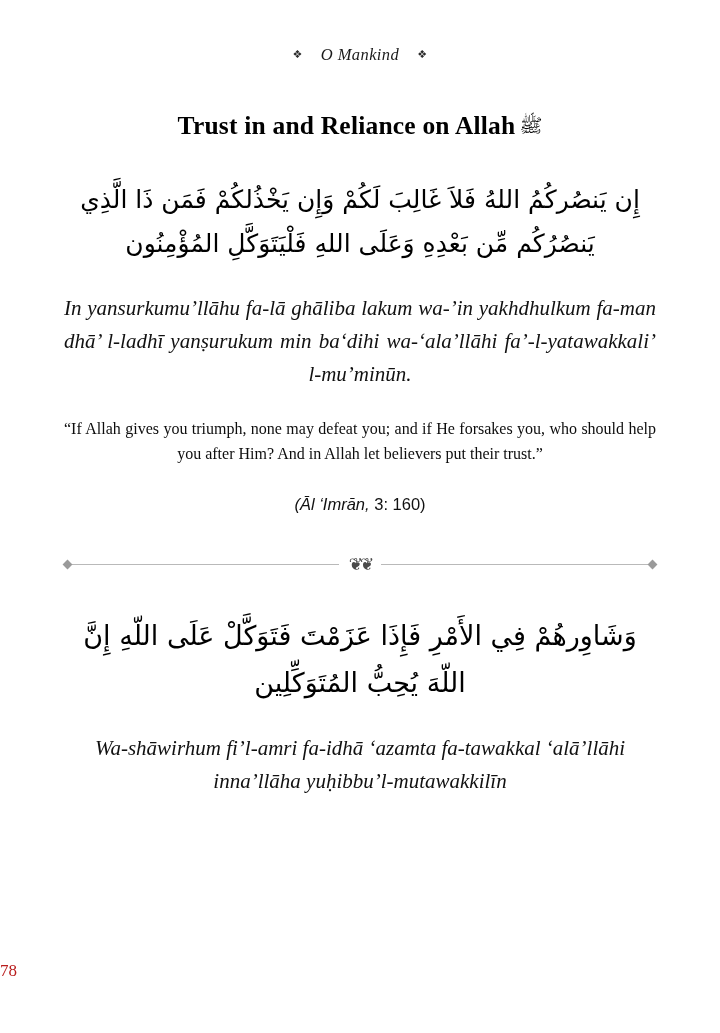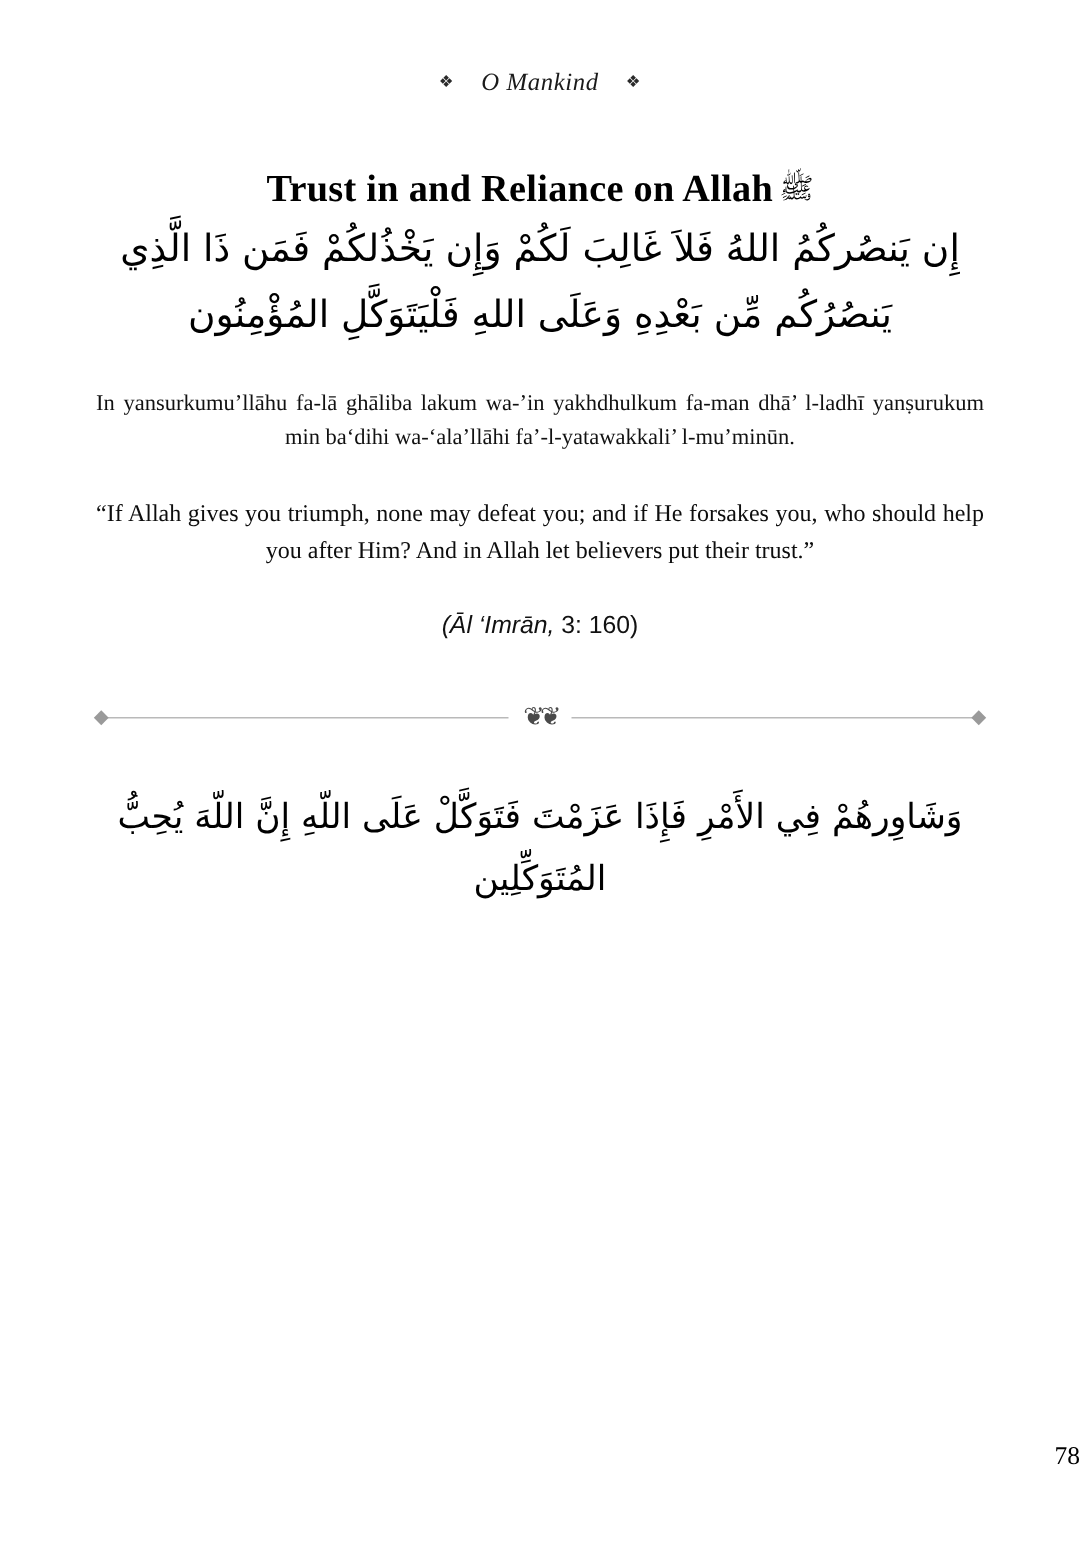--- a/index.html
+++ b/index.html
@@ -62,28 +62,29 @@
   
   .arabic {
     direction: rtl;
     text-align: center;
     font-family: "DejaVu Sans", "Liberation Sans", sans-serif;
     font-size: 25px;
     line-height: 1.75;
     color: #000000;
     letter-spacing: 0px;
   }
-  .arabic.first { }
-  .arabic.second { margin-top: 36px; font-size: 23px; }
+  .arabic.first { margin-top: 34px; }
+  .arabic.second { margin-top: 36px; font-size: 27px; }
   
   .translit {
     margin-top: 26px;
     text-align: center;
     font-family: "Liberation Serif", serif;
-    font-size: 15px;
+    font-style: italic;
+    font-size: 21px;
     line-height: 1.58;
     color: #111111;
   }
   .translit.justified {
     text-align: justify;
     text-align-last: center;
   }
   
   .translation {
     margin-top: 26px;
@@ -131,24 +132,24 @@
     color: #4a4a4a;
     letter-spacing: -3px;
     line-height: 1;
     font-family: "DejaVu Sans", sans-serif;
   }
   
   .folio {
     position: absolute;
     left: 0; right: 0;
     bottom: 52px;
-    text-align: right;
+    text-align: left;
     font-family: "Liberation Serif", serif;
     font-size: 17px;
-    color: #000000;
+    color: #b91c1c;
   }
 </style>
 </head>
 <body>
 
 <div class="page">
 
   <div class="runhead">
     <span class="orn">❖</span>
     <span>O Mankind</span>
@@ -173,18 +174,19 @@
   <div class="divider">
     <span class="dia"></span>
     <span class="rule"></span>
     <span class="knot">❦❦</span>
     <span class="rule"></span>
     <span class="dia"></span>
   </div>
 
   <div class="arabic second">وَشَاوِرهُمْ فِي الأَمْرِ فَإِذَا عَزَمْتَ فَتَوَكَّلْ عَلَى اللّهِ إِنَّ اللّهَ يُحِبُّ المُتَوَكِّلِين</div>
 
+  <div class="translit">Wa-shāwirhum fi’l-amri fa-idhā ‘azamta fa-tawakkal ‘alā’llāhi inna’llāha yuḥibbu’l-mutawakkilīn</div>
 
 
 
   <div class="folio">78</div>
 
 </div>
 
 </body></html>

